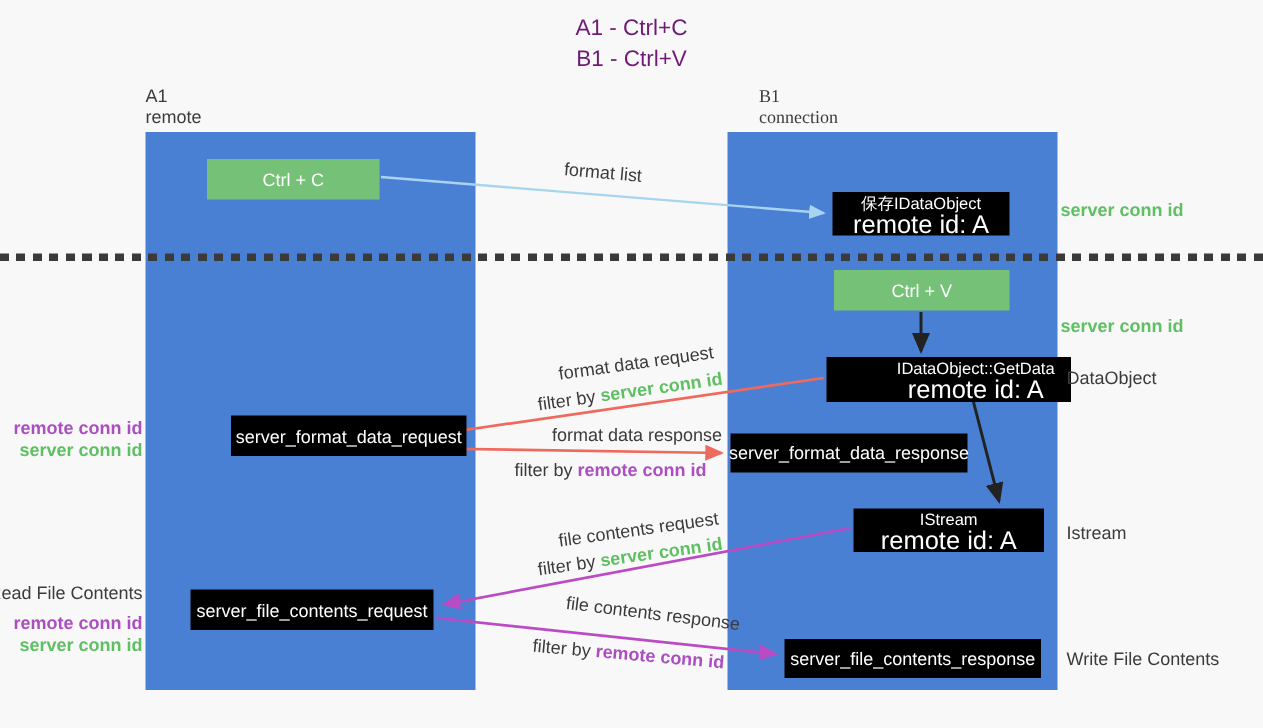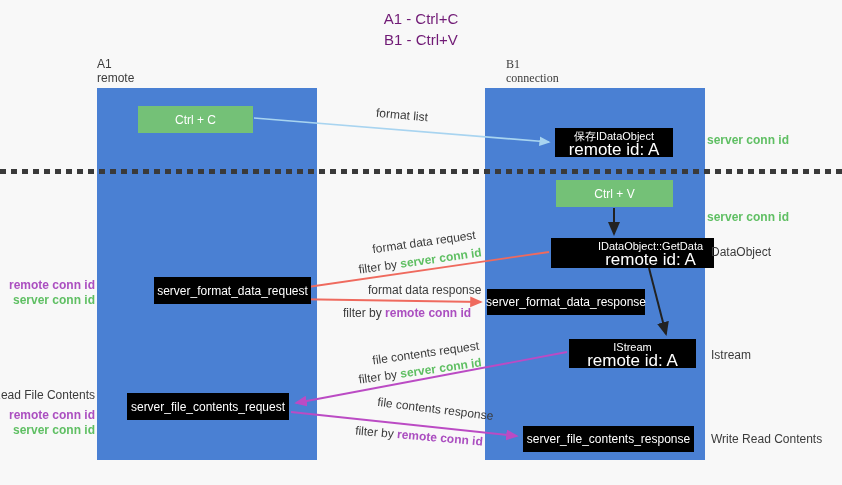--- a/index.html
+++ b/index.html
@@ -139,21 +139,21 @@
   <div class="flabel rot-dn7" style="left:377px;top:402px;">file contents response</div>
   <div class="flabel rot-dn5" style="left:355px;top:429px;">
     <span>filter by</span>
     <span class="purple-t">remote conn id</span>
   </div>
 
   <div class="side-right green-t" style="left:707px;top:133px;">server conn id</div>
   <div class="side-right green-t" style="left:707px;top:210px;">server conn id</div>
   <div class="side-right" style="left:711px;top:245px;">DataObject</div>
   <div class="side-right" style="left:711px;top:348px;">Istream</div>
-  <div class="side-right" style="left:711px;top:432px;">Write Read Contents</div>
+  <div class="side-right" style="left:711px;top:432px;">Write File Contents</div>
 
   <div class="side-left" style="left:-20px;top:278px;">
     <div class="purple-t">remote conn id</div>
     <div class="green-t">server conn id</div>
   </div>
   <div class="side-left" style="left:-20px;top:388px;">Read File Contents</div>
   <div class="side-left" style="left:-20px;top:408px;">
     <div class="purple-t">remote conn id</div>
     <div class="green-t">server conn id</div>
   </div>

